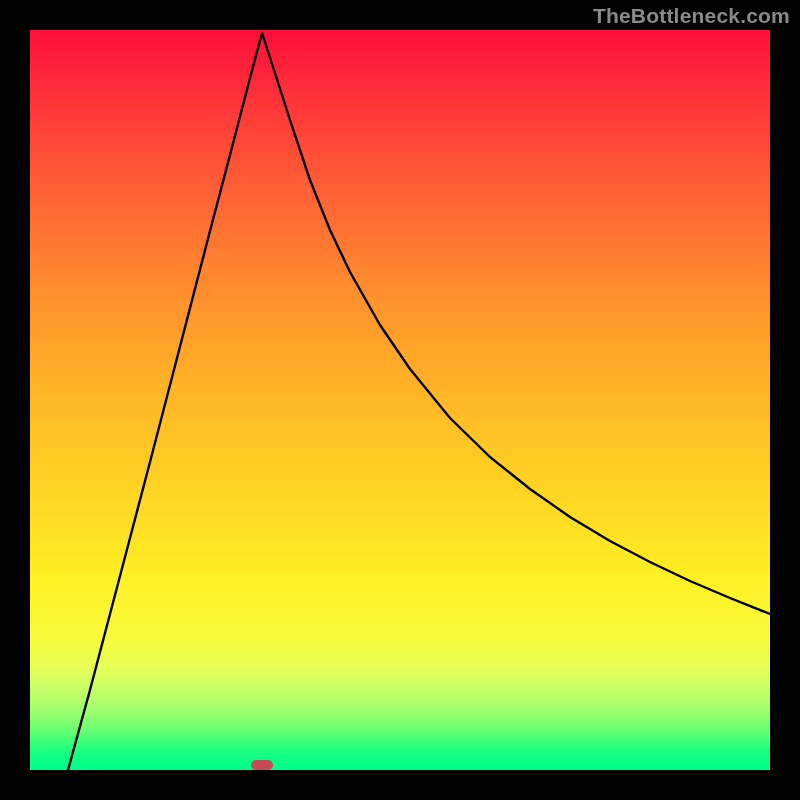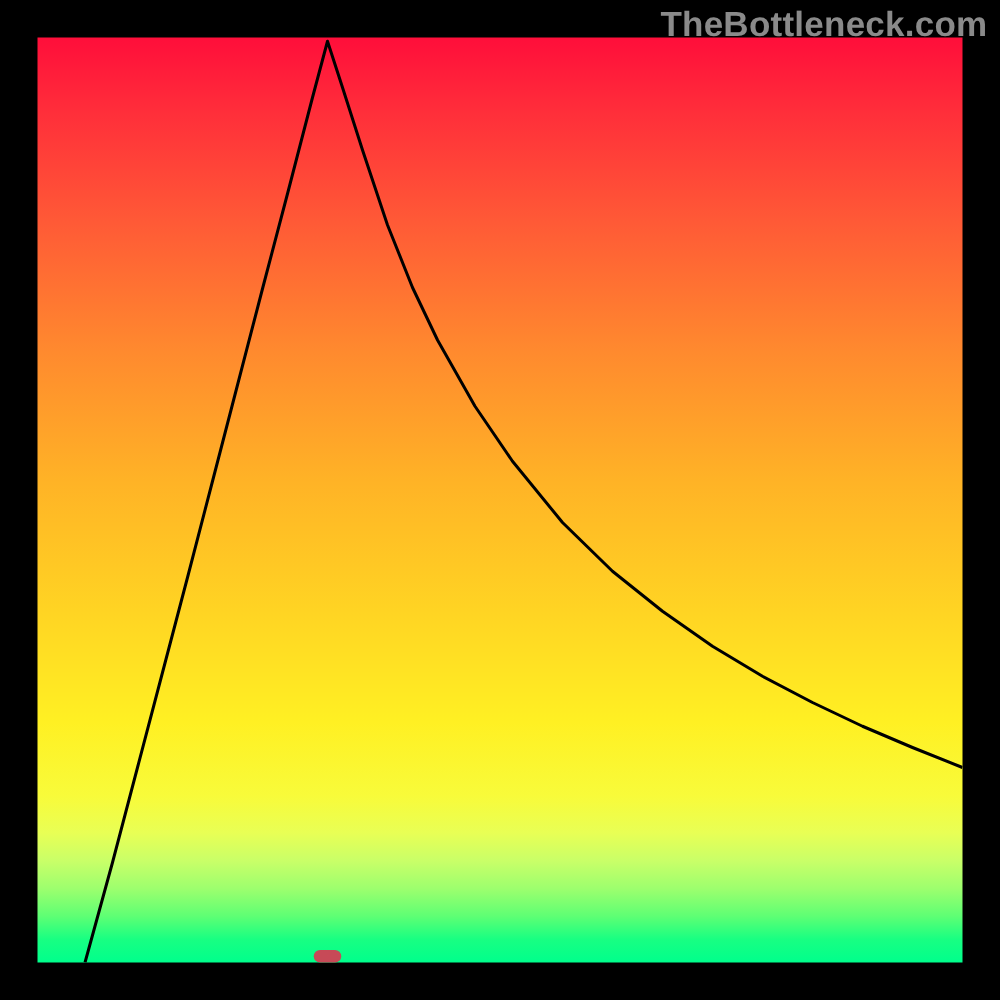--- a/index.html
+++ b/index.html
@@ -57,21 +57,21 @@
     height: 10px;
     border-radius: 5px;
     background: #c74a57;
     transform: translate(-50%, -50%);
   }
 
   .watermark {
     position: absolute;
     top: 4px;
     right: 10px;
-    font-size: 28px;
+    font-size: 21px;
     font-weight: 600;
     color: #8a8a8a;
     letter-spacing: 0.2px;
   }
 </style>
 </head>
 <body>
 
 <div class="frame">
   <div class="plot"></div>

